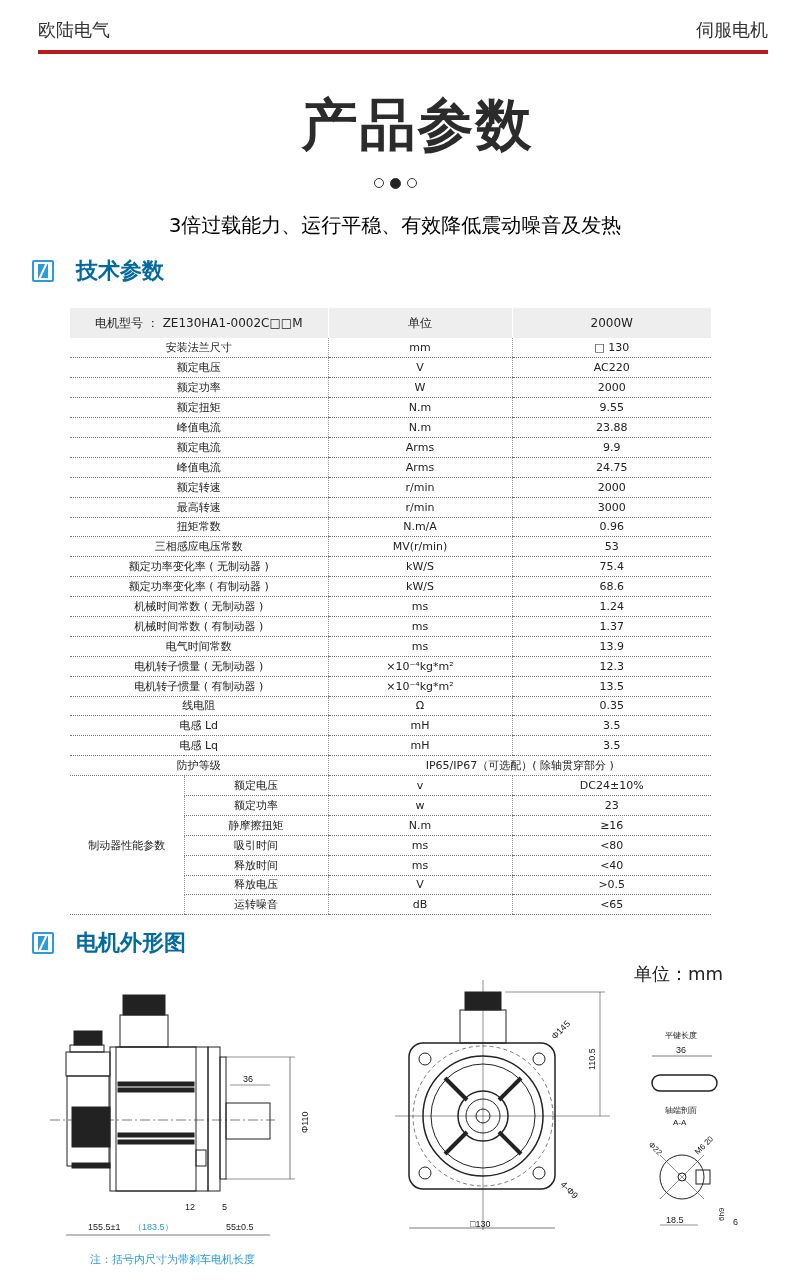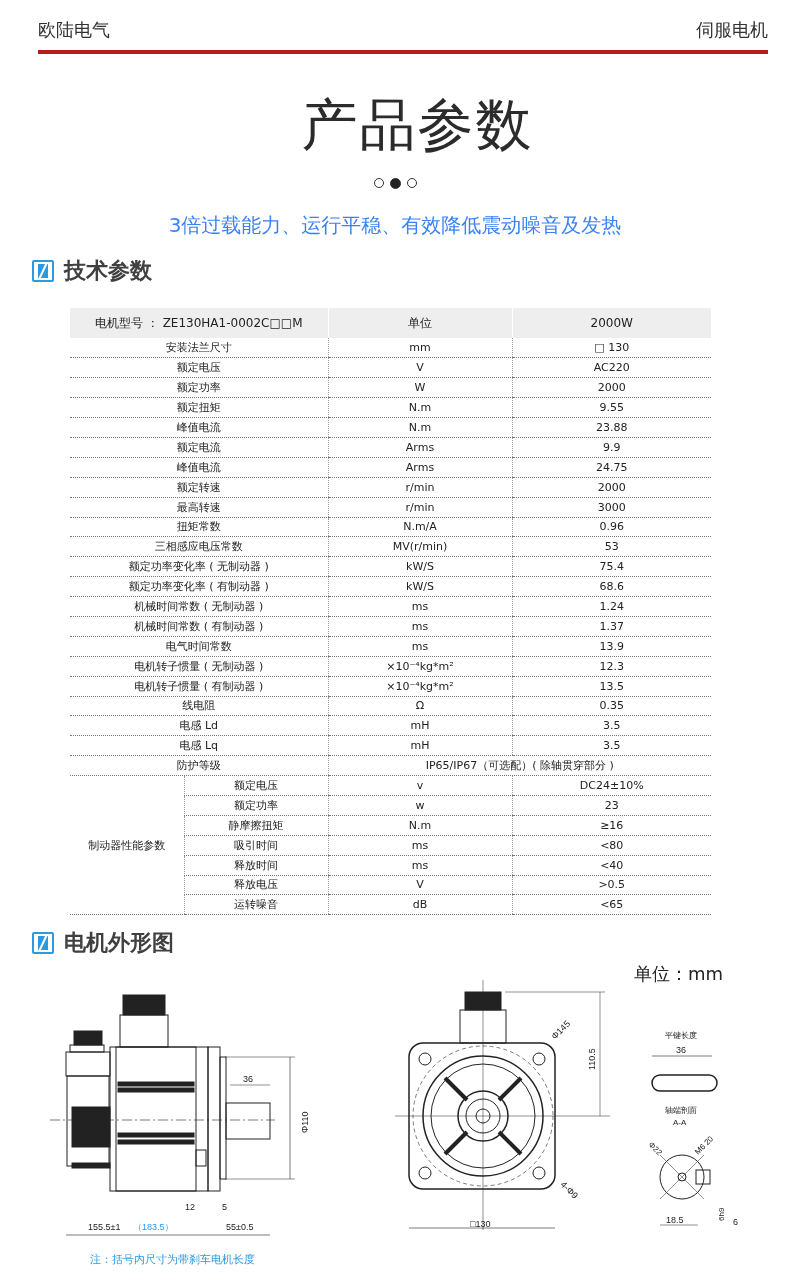--- a/index.html
+++ b/index.html
@@ -1,28 +1,28 @@
 <!DOCTYPE html>
 <html><head>
 <meta charset="utf-8">
 <style>
   * { box-sizing: border-box; margin: 0; padding: 0; }
   body { width: 790px; height: 1285px; background: #fff; font-family: "DejaVu Sans", "Liberation Sans", sans-serif; color: #222; position: relative; overflow: hidden; }
   .topbar { position: absolute; left: 38px; right: 22px; top: 18px; height: 36px; display: flex; justify-content: space-between; border-bottom: 4px solid #b91c1c; }
   .topbar span { font-size: 18px; color: #333; }
-  .title { position: absolute; top: 88px; left: 0; width: 790px; text-align: center; font-size: 56px; font-weight: normal; color: #2b2b2b; letter-spacing: 2px; padding-left: 45px; }
+  .title { position: absolute; top: 88px; left: 0; width: 790px; text-align: center; font-size: 56px; font-weight: bold; color: #2b2b2b; letter-spacing: 2px; padding-left: 45px; }
   .dots { position: absolute; top: 178px; left: 0; width: 790px; display: flex; justify-content: center; gap: 6px; }
   .dot { width: 10px; height: 10px; border-radius: 50%; border: 1px solid #333; }
   .dot.active { background: #222; width: 11px; height: 11px; }
-  .subtitle { position: absolute; top: 212px; left: 0; width: 790px; text-align: center; font-size: 20px; color: #3b82f6; }
+  .subtitle { position: absolute; top: 212px; left: 0; width: 790px; text-align: center; font-size: 20px; color: #000000; }
   .section { position: absolute; left: 32px; display: flex; align-items: center; gap: 10px; }
   .section .icon { width: 22px; height: 22px; border: 2px solid #2a9be0; border-radius: 2px; position: relative; background: #fff; }
   .section .icon::before { content: ""; position: absolute; left: 4px; top: 2px; width: 10px; height: 14px; background: #2a9be0; }
   .section .icon::after { content: ""; position: absolute; left: 8px; top: 1px; width: 2px; height: 16px; background: #fff; transform: rotate(25deg); }
-  .section .label { font-size: 22px; font-weight: bold; color: #404040; }
+  .section .label { font-size: 22px; font-weight: bold; color: #0369a1; margin-left: 12px; }
   table { position: absolute; left: 70px; top: 308px; width: 641px; border-collapse: collapse; font-size: 11px; color: #222; }
   th { background: #eeeeee; height: 30px; font-weight: normal; font-size: 12px; text-align: center; }
   th + th { border-left: 1px solid #fff; }
   td { height: 19.9px; text-align: center; border-bottom: 1px dotted #777; }
   td.c2, td.c3 { border-left: 1px dotted #999; }
   .unit-label { position: absolute; top: 962px; left: 634px; font-size: 18px; color: #222; }
   .note { position: absolute; top: 1252px; left: 90px; font-size: 11px; color: #2a9be0; }
   svg text { font-family: "Liberation Sans", sans-serif; }
 </style>
 </head>

